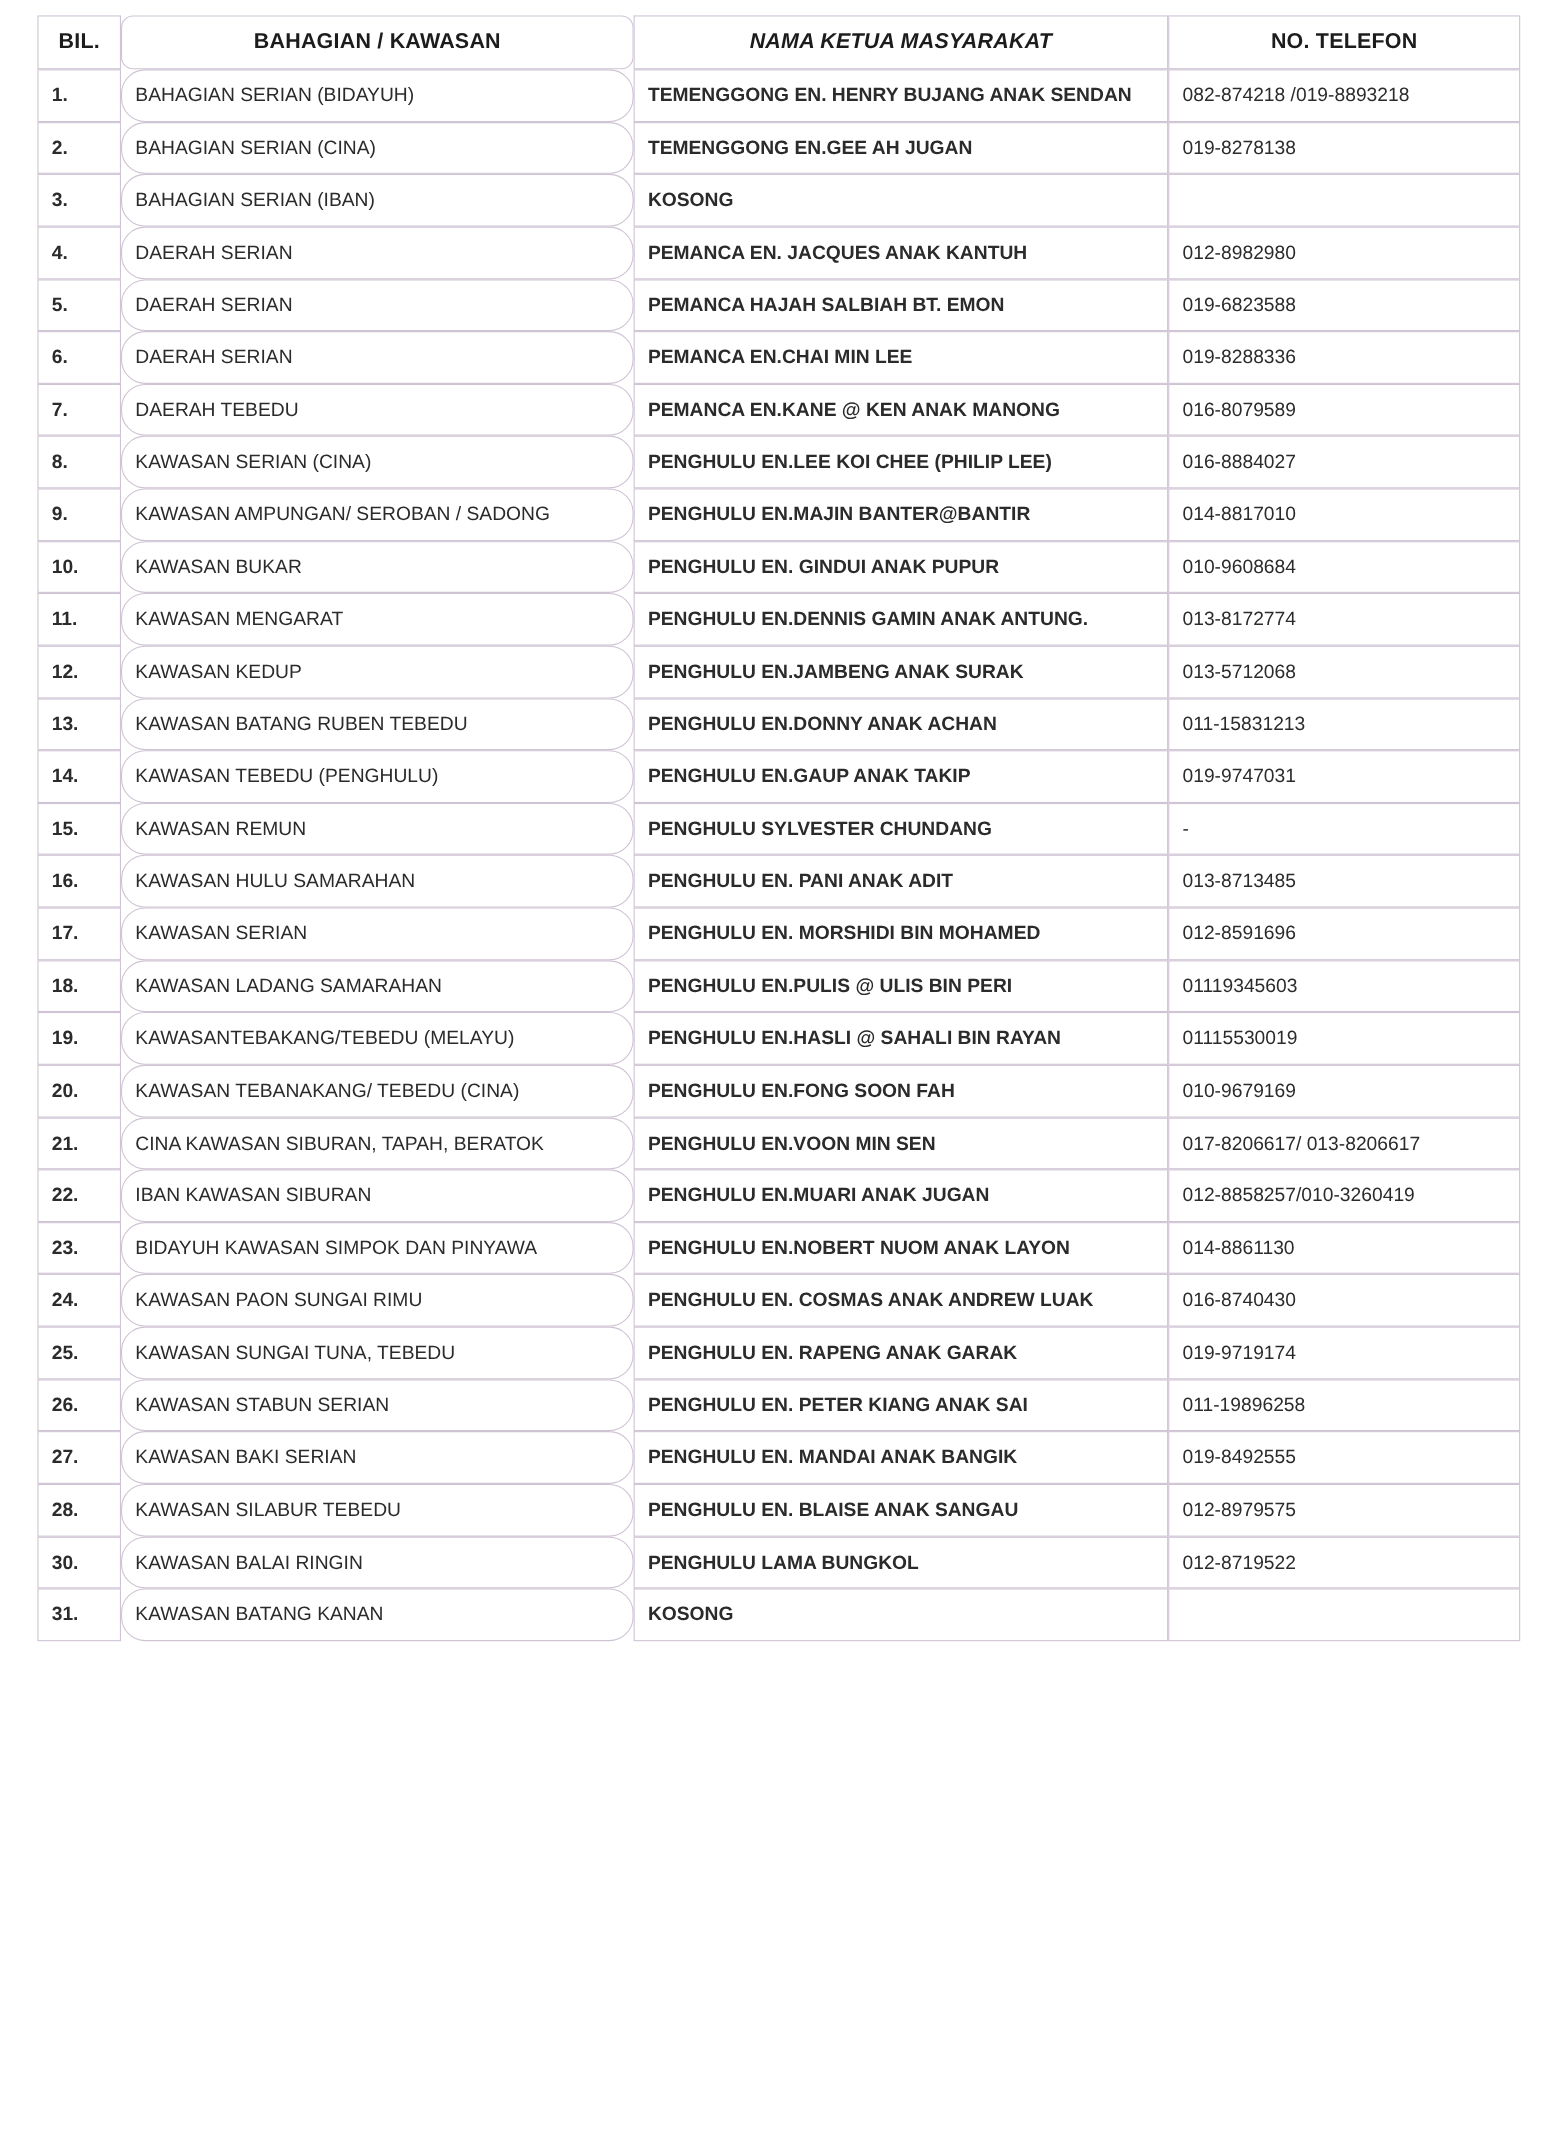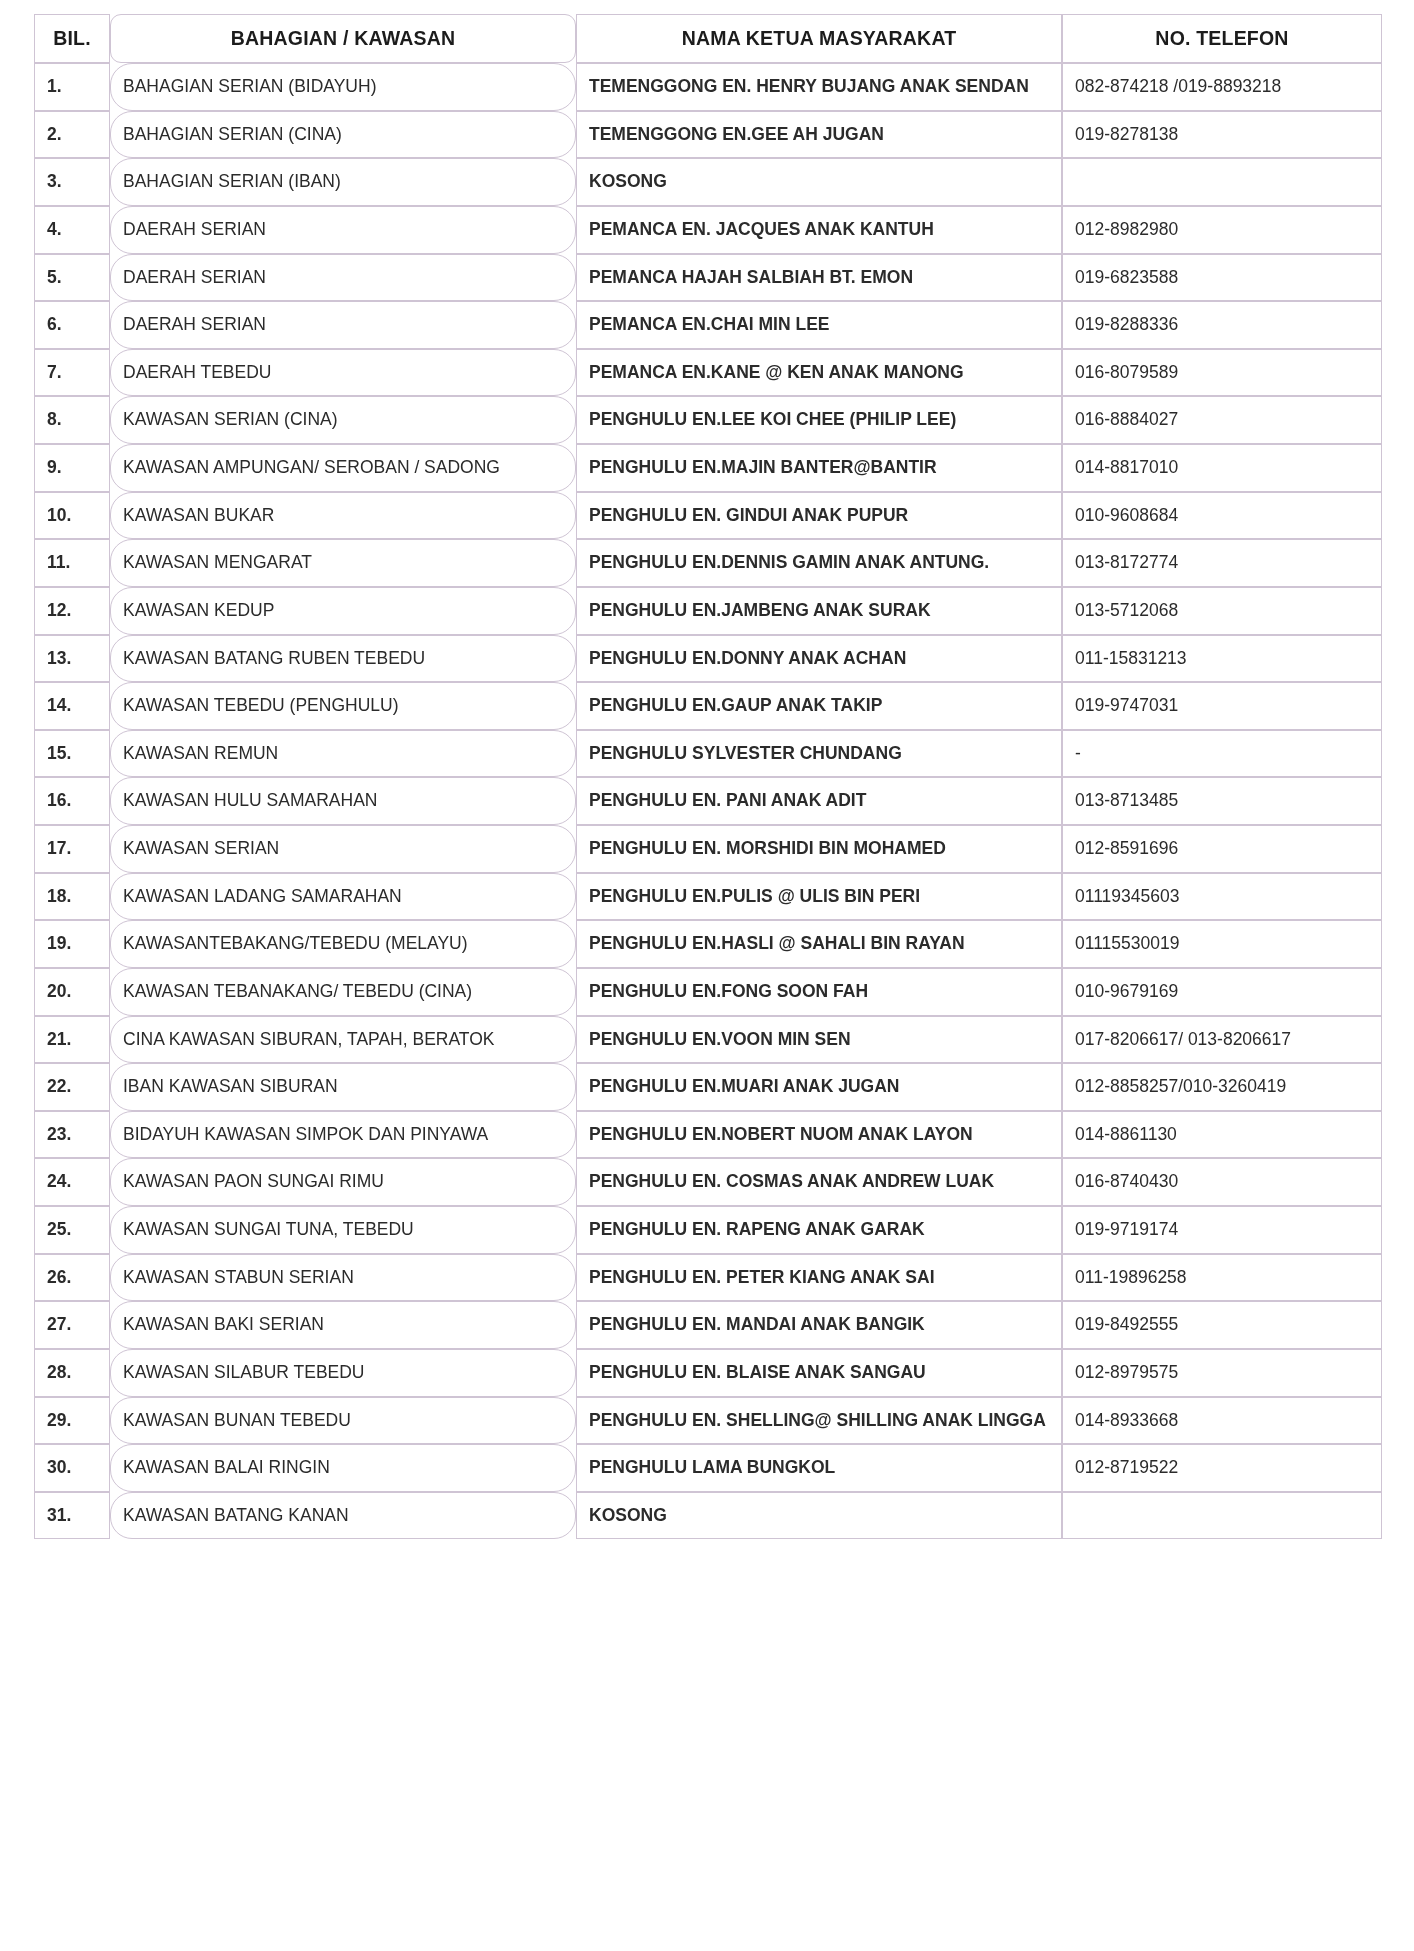--- a/index.html
+++ b/index.html
@@ -38,21 +38,21 @@
     padding: 12px 10px;
     font-size: 19.5px;
     font-weight: bold;
     letter-spacing: 0.2px;
     color: #1c1c1c;
     text-align: center;
     background: #ffffff;
   }
   th.th-bil   { text-align: center; }
   th.th-area  { text-align: left; padding-left: 14px; border-radius: 11px; }
-  th.th-name  { text-align: left; padding-left: 14px; }
+  th.th-name  { text-align: left; padding-left: 14px; font-style: italic; }
   th.th-phone { text-align: center; }
 
   table.data-table td {
     padding: 11px 12px;
     font-size: 17.5px;
     line-height: 1.35;
     color: #2b2b2b;
   }
   td.cell-bil {
     text-align: left;
@@ -251,26 +251,20 @@
           <td class="cell-name">PENGHULU EN. MANDAI ANAK BANGIK</td>
           <td class="cell-phone">019-8492555</td>
         </tr>
         <tr>
           <td class="cell-bil">28.</td>
           <td class="cell-area">KAWASAN SILABUR TEBEDU</td>
           <td class="cell-name">PENGHULU EN. BLAISE ANAK SANGAU</td>
           <td class="cell-phone">012-8979575</td>
         </tr>
         <tr>
-          <td class="cell-bil">29.</td>
-          <td class="cell-area">KAWASAN BUNAN TEBEDU</td>
-          <td class="cell-name">PENGHULU EN. SHELLING@ SHILLING ANAK LINGGA</td>
-          <td class="cell-phone">014-8933668</td>
-        </tr>
-        <tr>
           <td class="cell-bil">30.</td>
           <td class="cell-area">KAWASAN BALAI RINGIN</td>
           <td class="cell-name">PENGHULU LAMA BUNGKOL</td>
           <td class="cell-phone">012-8719522</td>
         </tr>
         <tr>
           <td class="cell-bil">31.</td>
           <td class="cell-area">KAWASAN BATANG KANAN</td>
           <td class="cell-name vacant">KOSONG</td>
           <td class="cell-phone"></td>

